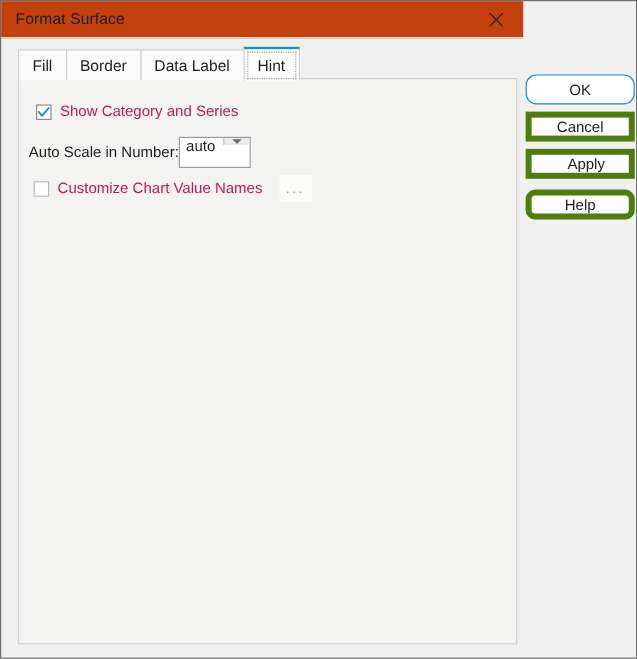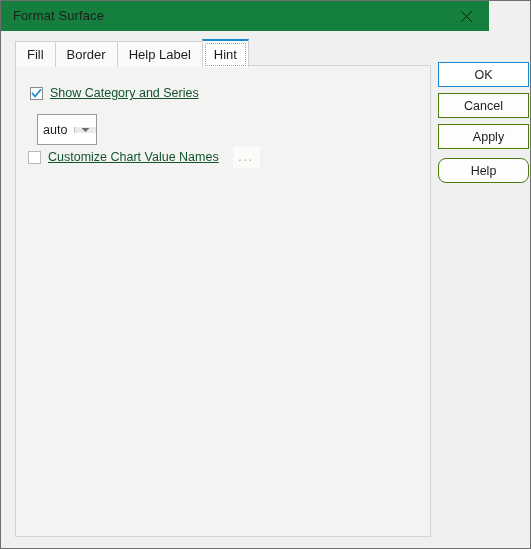--- a/index.html
+++ b/index.html
@@ -25,24 +25,25 @@
     height: 549px;
     box-sizing: border-box;
     border: 1px solid #6e6e6e;
     background: #f0f0f0;
   }
 
   
   #title-bar {
     position: absolute;
     left: 0; top: 0;
-    width: 488px;
+    width: 419px;
     height: 30px;
-    background: #15803d;
+    background: #c2410c;
     border-bottom: 1px solid #f0f0f0;
+    padding-left: 16px;
   }
   #title-text {
     position: absolute;
     left: 12px;
     top: 7px;
     font-size: 13px;
     color: #1d1d1d;
     letter-spacing: 0.1px;
     white-space: nowrap;
   }
@@ -137,43 +138,42 @@
     cursor: default;
   }
   .checkbox.unchecked { border-color: #b9b9b9; }
   .checkbox.checked svg {
     position: absolute;
     left: 0; top: 0;
   }
   .cb-label {
     margin-left: 7px;
     font-size: 12.5px;
-    color: #14532d;
-    white-space: nowrap;
-    cursor: default;
-    text-decoration: underline;
+    color: #be185d;
+    white-space: nowrap;
+    cursor: default;
   }
 
   
   .field-label {
     font-size: 12.5px;
     color: #1d1d1d;
     white-space: nowrap;
   }
 
   
   #auto-scale-dropdown {
-    margin-left: 13px;
+    margin-left: 0;
     width: 60px;
-    height: 31px;
+    height: 26px;
     box-sizing: border-box;
     border: 1px solid #9a9a9a;
     background: #ffffff;
     display: flex;
-    align-items: center;
+    align-items: flex-start;
     cursor: default;
   }
   #auto-scale-value {
     flex: 1 1 auto;
     display: flex;
     align-items: center;
     padding-left: 5px;
     font-size: 12.5px;
     color: #1d1d1d;
     white-space: nowrap;
@@ -205,35 +205,35 @@
     cursor: default;
   }
 
   
   .cmd-button {
     position: absolute;
     left: 437px;
     width: 91px;
     height: 25px;
     box-sizing: border-box;
-    border: 1px solid #4d7c0f;
+    border: 5px solid #4d7c0f;
     background: #fdfdfd;
     display: flex;
     align-items: center;
     justify-content: center;
     font-size: 12.5px;
     color: #1d1d1d;
     cursor: default;
     z-index: 2;
   }
   .cmd-button.default {
     border: 1px solid #1a8ad4;
     background: #ffffff;
   }
-  #ok-button     { top: 61px;  }
+  #ok-button     { top: 61px; border-radius: 9px;  }
   #cancel-button { top: 92px;  }
   #apply-button  { top: 123px; padding-left: 10px; }
   #help-button   { top: 157px; border-radius: 8px; }
 </style>
 </head>
 <body>
 
 <div id="dialog-window">
 
   <div id="title-bar">
@@ -248,40 +248,41 @@
   </div>
 
   <div id="tab-strip">
     <div class="tab">
       <span>Fill</span>
     </div>
     <div class="tab">
       <span>Border</span>
     </div>
     <div class="tab">
-      <span>Help Label</span>
+      <span>Data Label</span>
     </div>
     <div class="tab selected">
       <span>Hint</span>
       <span class="tab-focus"></span>
     </div>
   </div>
 
   <div id="tab-panel">
 
     <div class="row" id="row-show-category">
       <span class="checkbox checked">
         <svg width="11" height="11" viewBox="0 0 11 11">
           <path d="M1.5 5.5 L4 8.5 L9.5 2" stroke="#1a8ad4" stroke-width="1.6" fill="none" stroke-linecap="square" stroke-linejoin="miter"></path>
         </svg>
       </span>
       <span class="cb-label">Show Category and Series</span>
     </div>
 
     <div class="row" id="row-auto-scale">
+      <span class="field-label">Auto Scale in Number:</span>
       <span id="auto-scale-dropdown">
         <span id="auto-scale-value">auto</span>
         <span id="auto-scale-arrow">
           <svg width="9" height="6" viewBox="0 0 9 6">
             <path d="M0.5 1 L4.5 5 L8.5 1 Z" fill="#6d6d6d"></path>
           </svg>
         </span>
       </span>
     </div>
 

